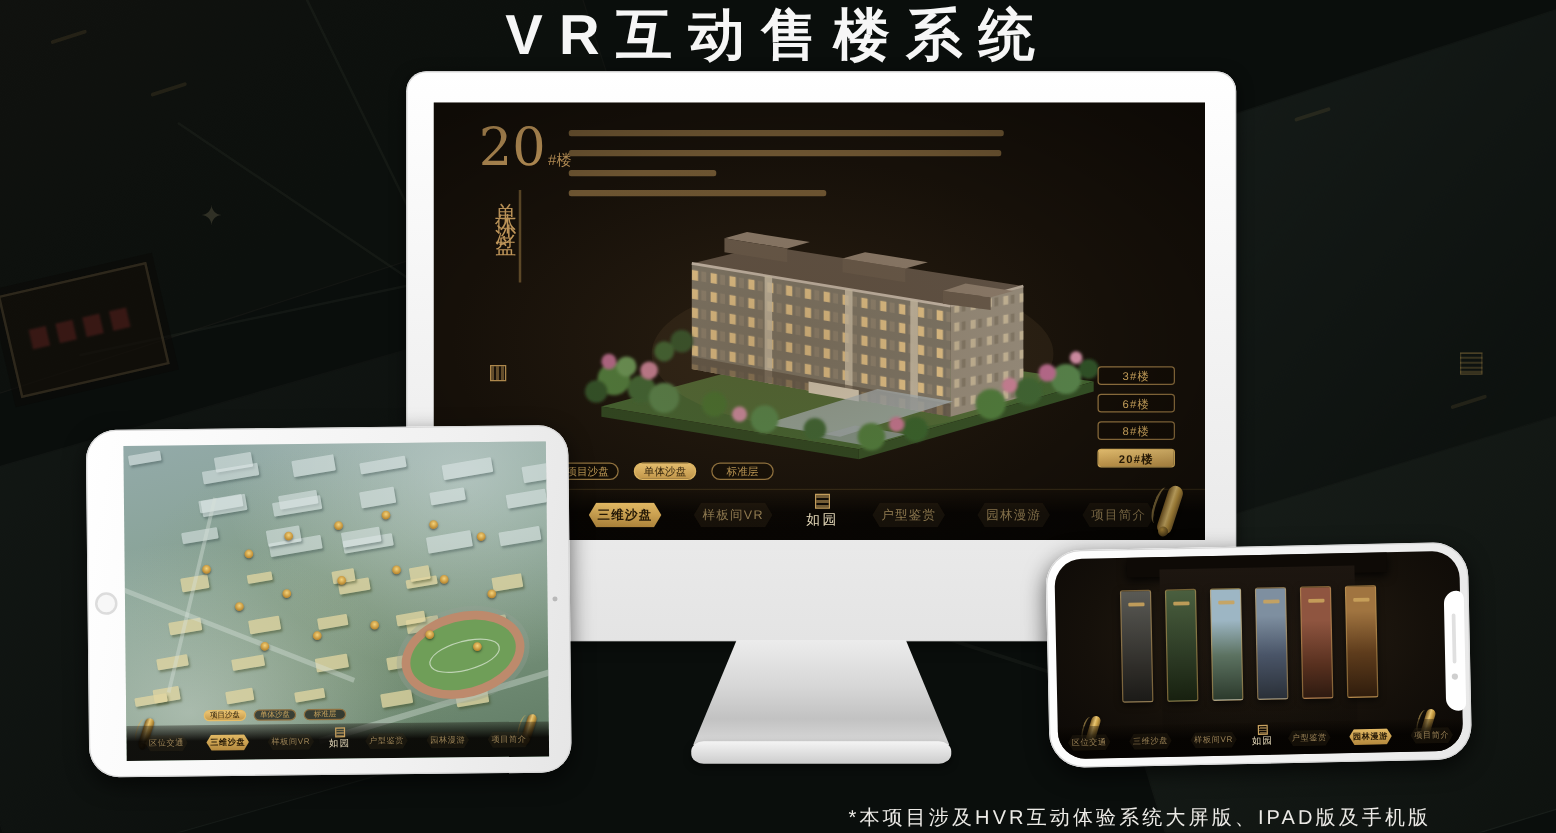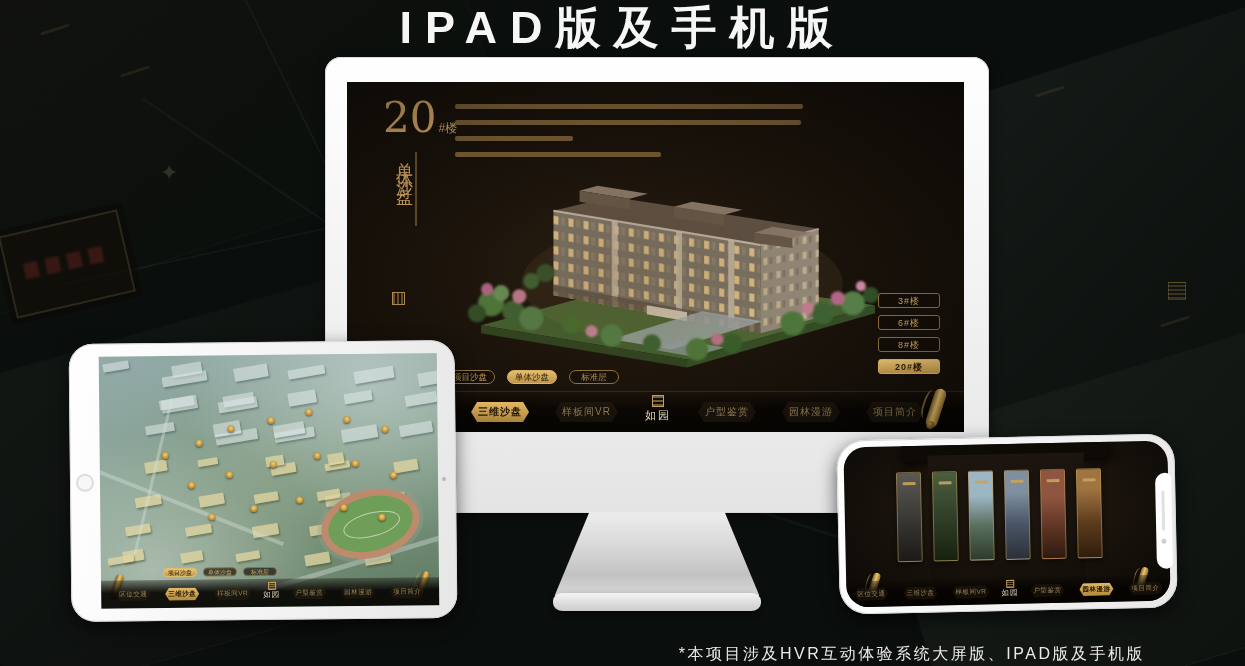--- a/index.html
+++ b/index.html
@@ -179,21 +179,21 @@
   <div class="bg-plaque">
     <i style="left:16px"></i>
       <i style="left:38px"></i>
       <i style="left:60px"></i>
       <i style="left:82px"></i>
   </div>
   <div class="bg-qr"></div>
   <div class="bg-qr bg-qr2" style="left:1168px;top:282px"></div>
 </div>
 
-<div class="page-title">IPAD版及手机版</div>
+<div class="page-title">VR互动售楼系统</div>
 
 <div class="monitor">
   <div class="monitor-frame">
     <div class="m-screen">
 
       <div class="m-heading">
         <span class="m-num">20</span><span class="m-num-suffix">#楼</span>
         <div class="m-sub-vert">单体沙盘</div>
         <div class="m-sub-caption"></div>
         <div class="m-seal"></div>

